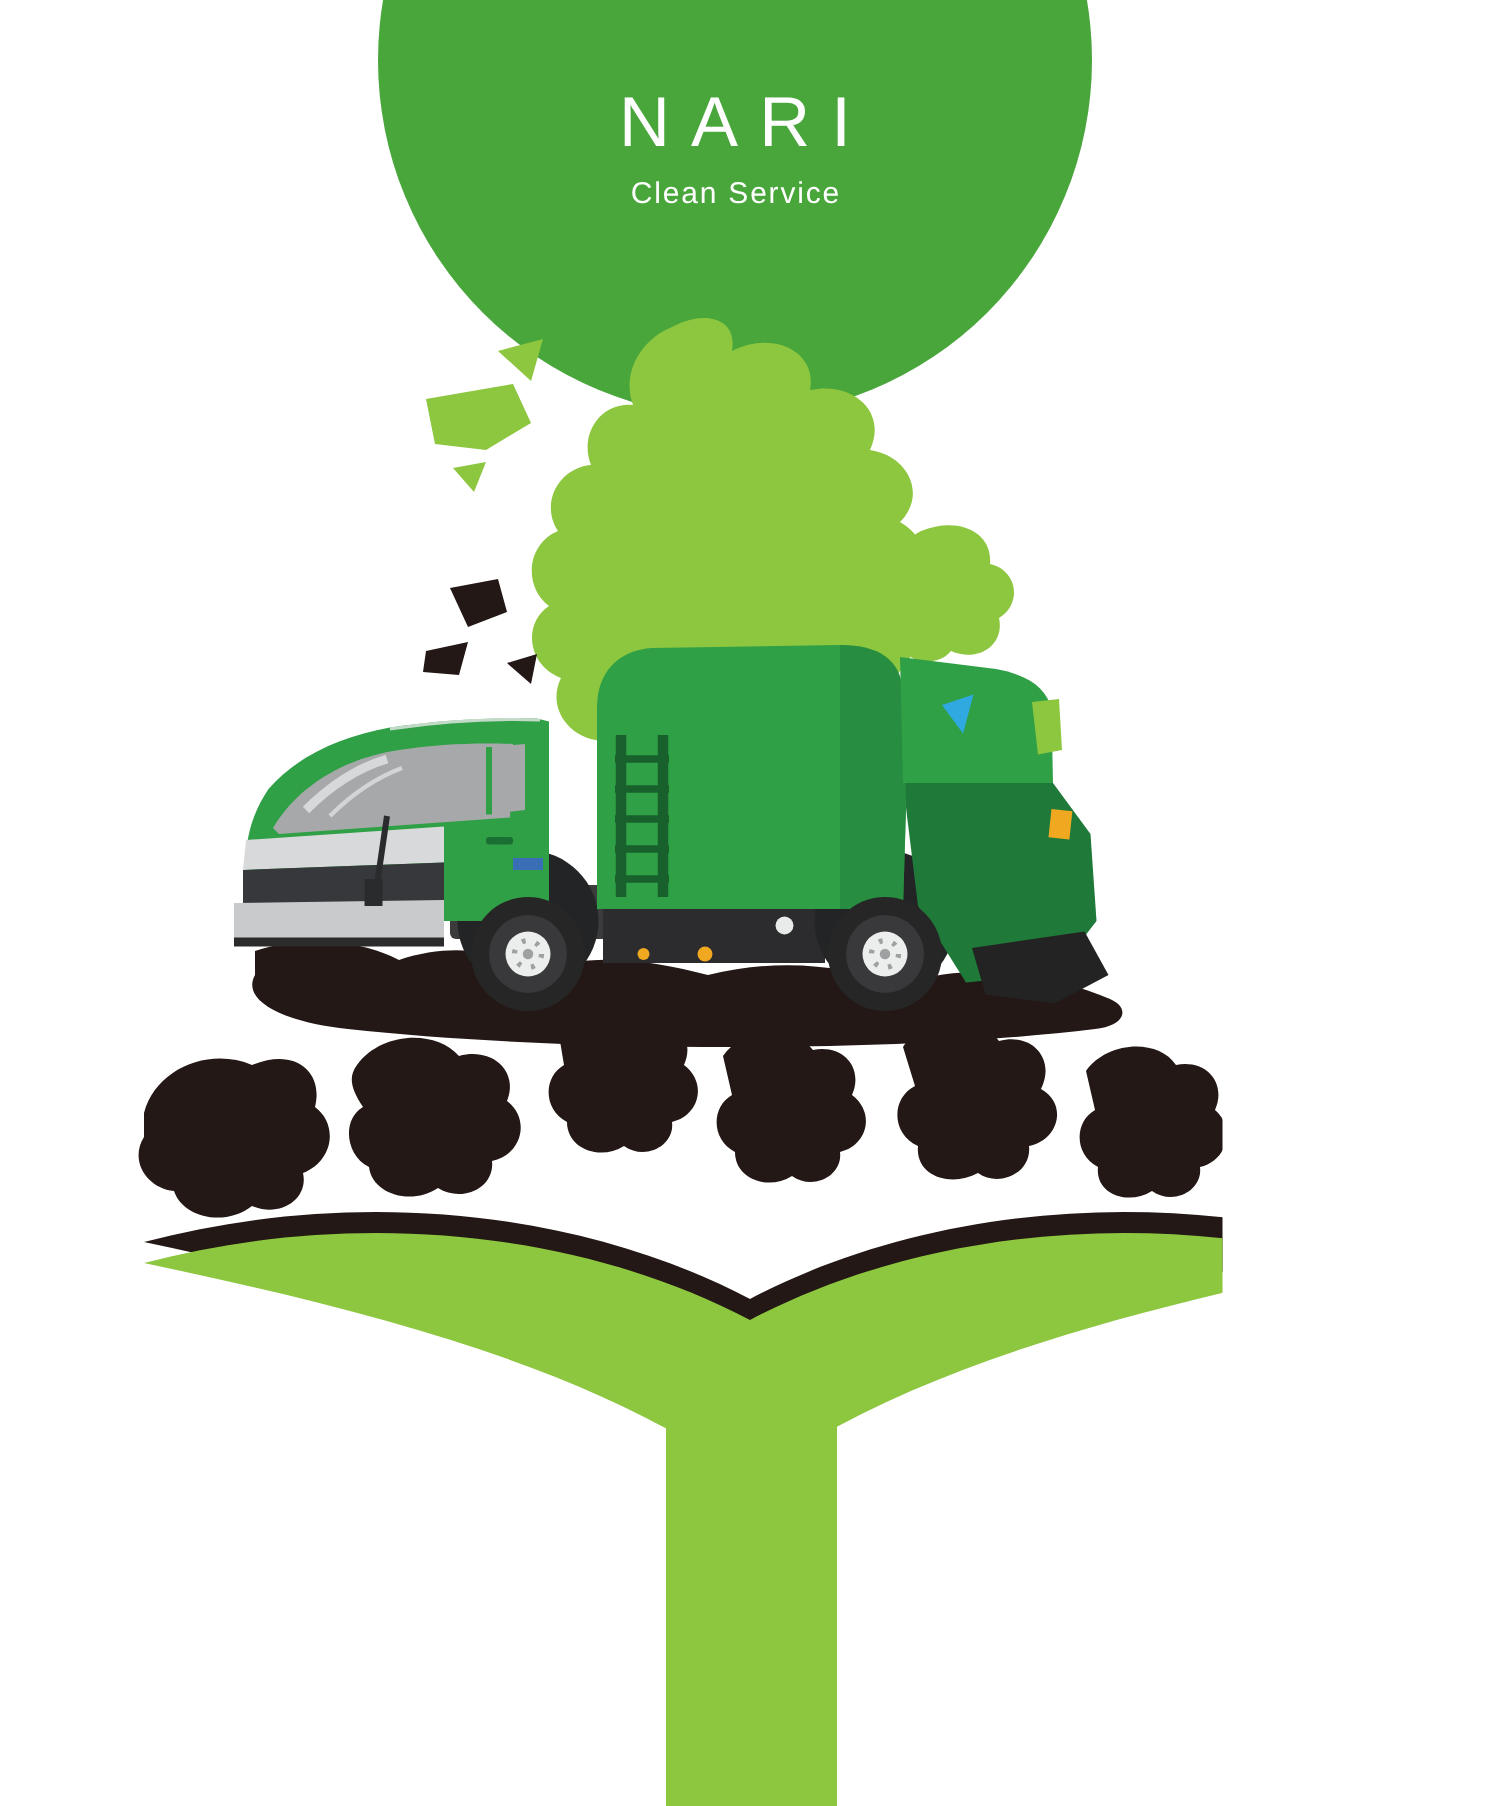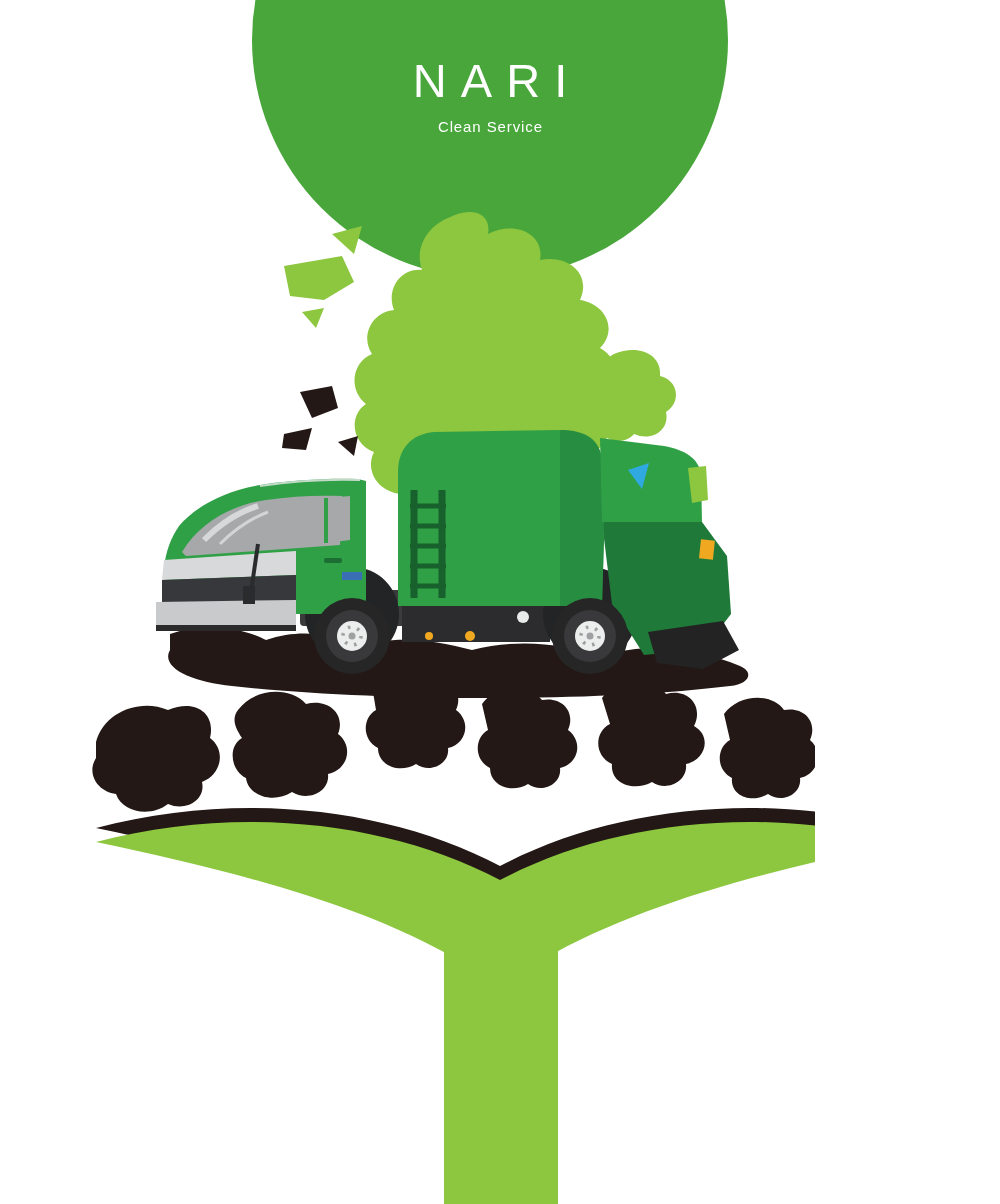--- a/index.html
+++ b/index.html
@@ -32,21 +32,21 @@
   .f-blue{fill:var(--accent-blue);}
   .logo-text{
     position:absolute;top:54px;left:490px;transform:translateX(-50%);
     text-align:center;color:var(--white);z-index:2;white-space:nowrap;
   }
   .logo-line{
     font-size:47px;font-weight:500;line-height:1.14;
     letter-spacing:.30em;margin-right:-.30em;
   }
   .logo-sub{
-    font-size:15px;font-weight:400;letter-spacing:.06em;margin-right:-.06em;
+    font-size:20px;font-weight:400;letter-spacing:.06em;margin-right:-.06em;
     margin-top:10px;
   }
 </style>
 </head>
 <body>
 
 <div class="canvas">
 
   <svg viewBox="0 0 1000 1204" width="1000" height="1204" aria-hidden="true">
 

